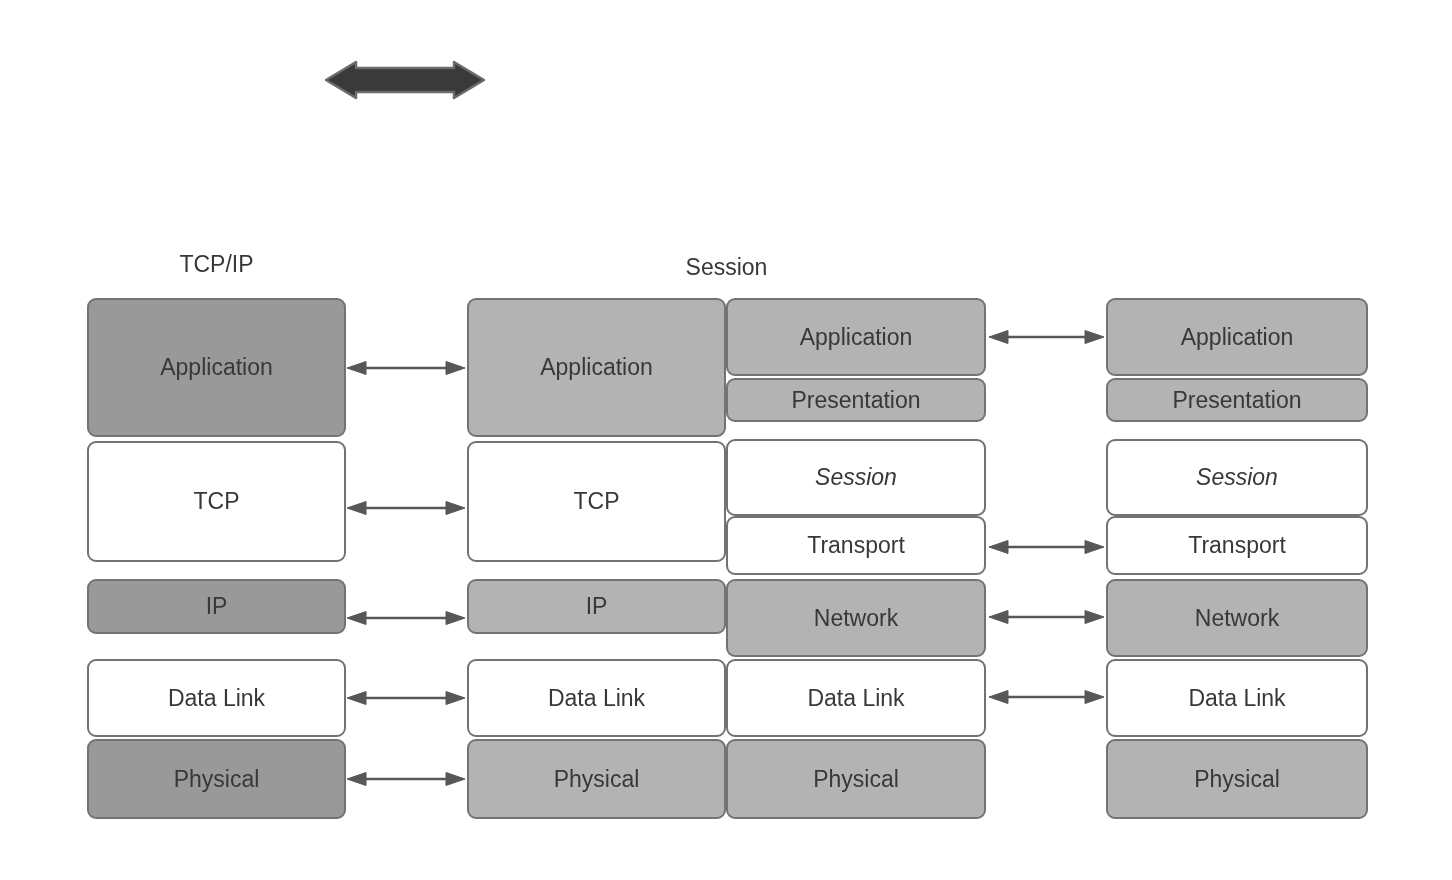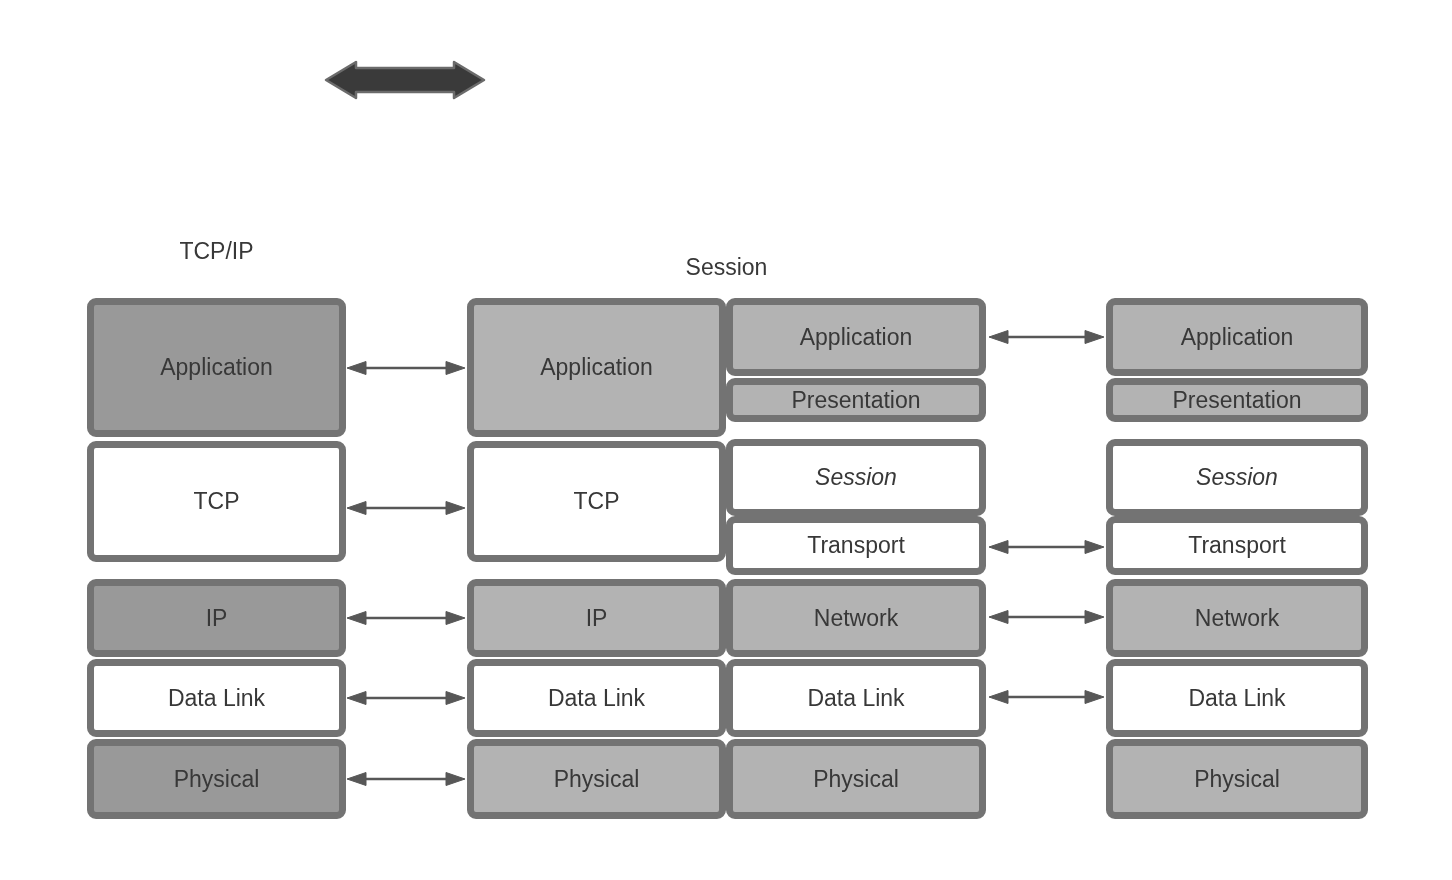--- a/index.html
+++ b/index.html
@@ -20,21 +20,21 @@
     height: 28px;
     line-height: 28px;
     text-align: center;
     font-size: 23px;
     color: #383838;
     white-space: nowrap;
   }
   .layer {
     position: absolute;
     box-sizing: border-box;
-    border: 7px solid #737373;
+    border: 2px solid #737373;
     border-radius: 9px;
     display: flex;
     align-items: center;
     justify-content: center;
     font-size: 23px;
     color: #383838;
     white-space: nowrap;
   }
   .fill-dark  { background: #999999; }
   .fill-gray  { background: #b3b3b3; }
@@ -42,21 +42,21 @@
 
   
   .col-tcpip   { left: 87px;   width: 259px; }
   .col-gwleft  { left: 467px;  width: 259px; }
   .col-gwright { left: 726px;  width: 260px; }
   .col-osi     { left: 1106px; width: 262px; }
 
   
   .r5-0 { top: 298px; height: 139px; }
   .r5-1 { top: 441px; height: 121px; }
-  .r5-2 { top: 579px; height: 78px; }
+  .r5-2 { top: 579px; height: 55px; }
   .r5-3 { top: 659px; height: 78px; }
   .r5-4 { top: 739px; height: 80px; }
 
   
   .r7-0 { top: 298px; height: 78px; }
   .r7-1 { top: 378px; height: 44px; }
   .r7-2 { top: 439px; height: 77px; font-style: italic; }
   .r7-3 { top: 516px; height: 59px; }
   .r7-4 { top: 579px; height: 78px; }
   .r7-5 { top: 659px; height: 78px; }
@@ -121,21 +121,21 @@
       <polygon points="989,617 1008,610.5 1008,623.5"></polygon>
       <polygon points="1104,617 1085,610.5 1085,623.5"></polygon>
     </g>
     <g fill="#575757" stroke="#575757">
       <line x1="1004" y1="697" x2="1089" y2="697" stroke-width="2.5"></line>
       <polygon points="989,697 1008,690.5 1008,703.5"></polygon>
       <polygon points="1104,697 1085,690.5 1085,703.5"></polygon>
     </g>
   </svg>
 
-  <div class="stack-header" style="left:87px; top:237px; width:259px;">TCP/IP</div>
+  <div class="stack-header" style="left:87px; top:250px; width:259px;">TCP/IP</div>
   <div class="stack-header" style="left:467px; top:253px; width:519px;">Session</div>
 
   <div class="layer col-tcpip r5-0 fill-dark">Application</div>
   <div class="layer col-tcpip r5-1 fill-white">TCP</div>
   <div class="layer col-tcpip r5-2 fill-dark">IP</div>
   <div class="layer col-tcpip r5-3 fill-white">Data Link</div>
   <div class="layer col-tcpip r5-4 fill-dark">Physical</div>
 
   <div class="layer col-gwleft r5-0 fill-gray">Application</div>
   <div class="layer col-gwleft r5-1 fill-white">TCP</div>

